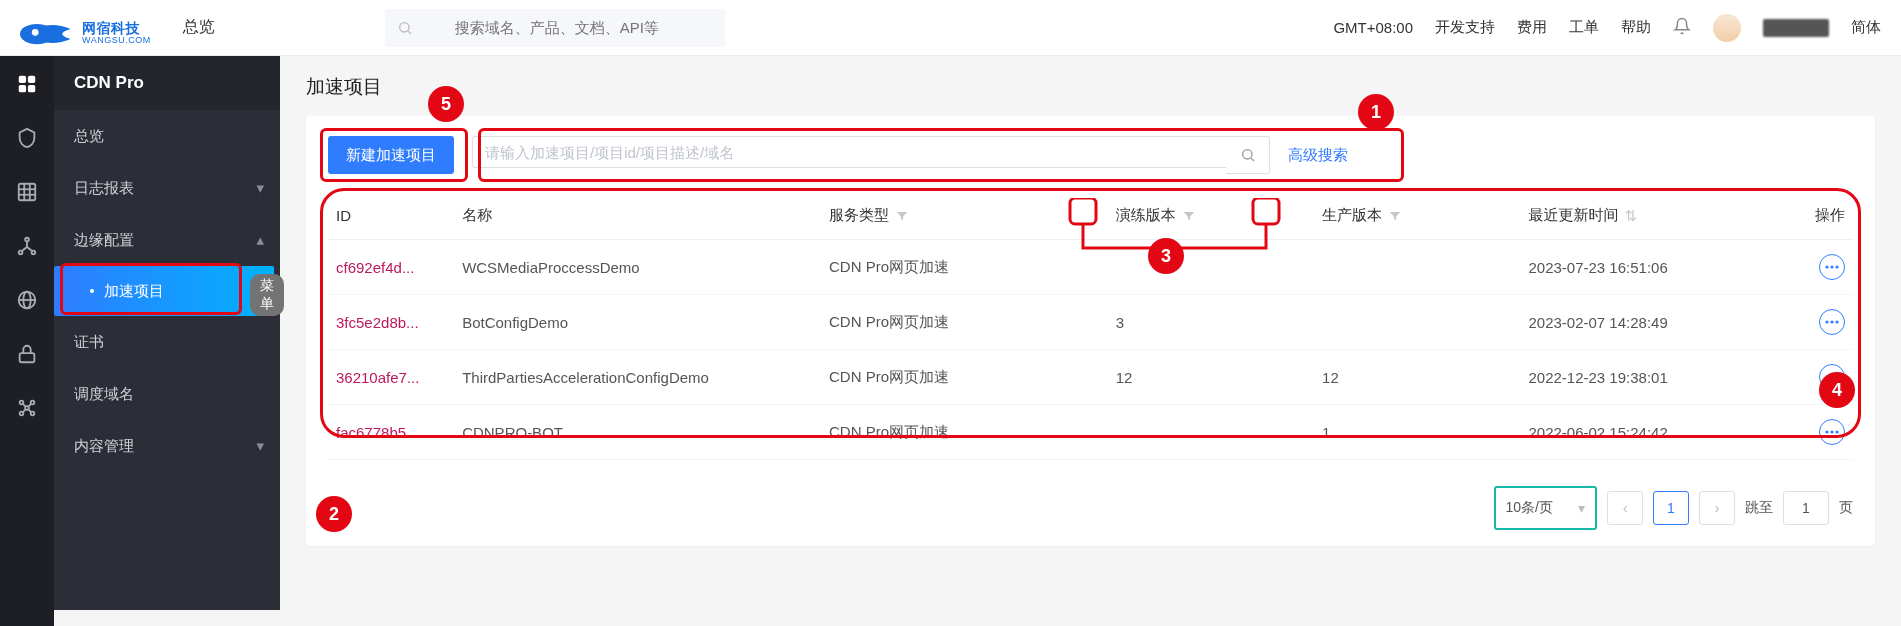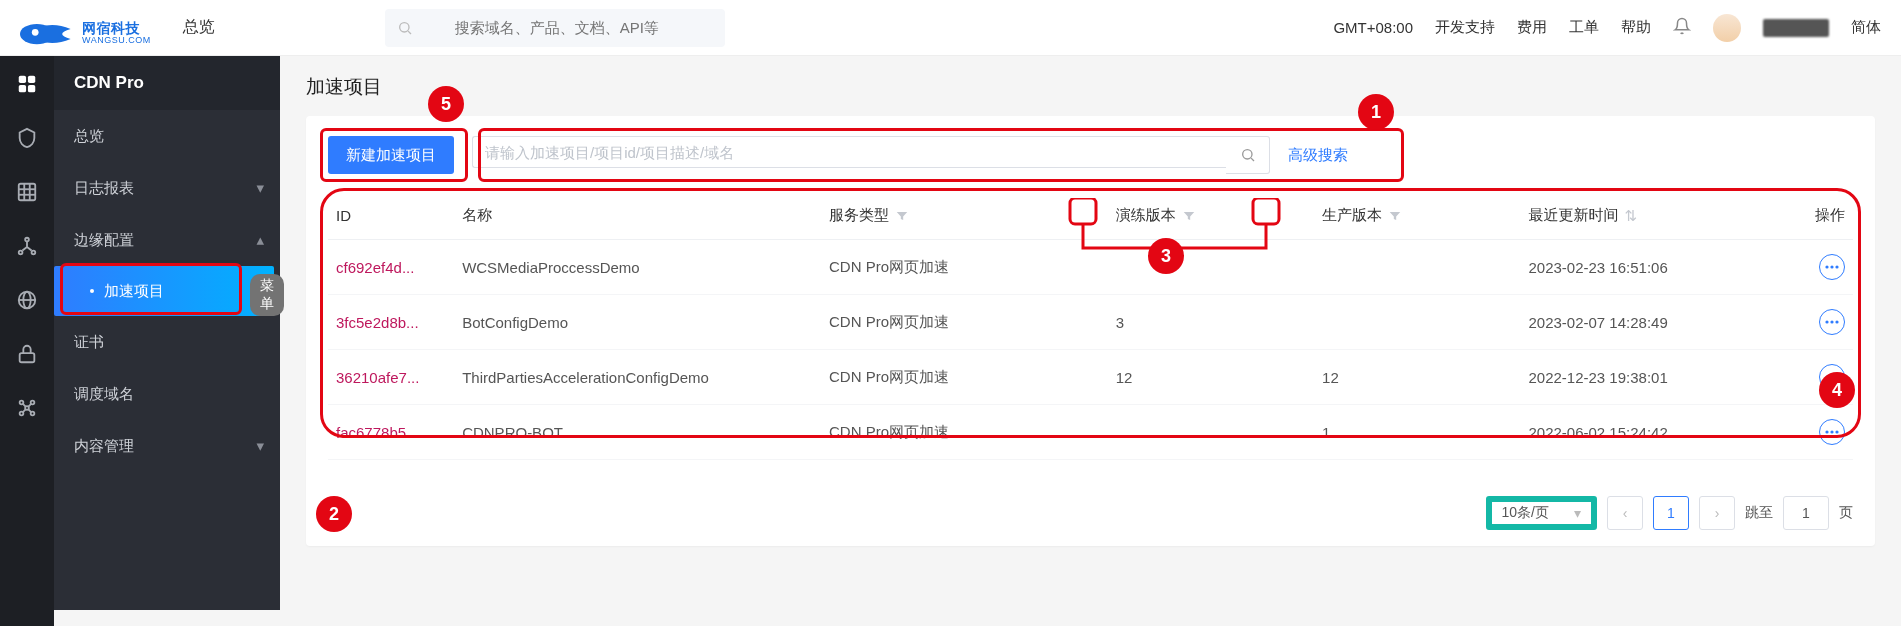--- a/index.html
+++ b/index.html
@@ -277,21 +277,21 @@
             <th style="text-align:right;">操作</th>
           </tr>
         </thead>
         <tbody id="tbody">
             <tr>
               <td class="idcell">cf692ef4d...</td>
               <td>WCSMediaProccessDemo</td>
               <td>CDN Pro网页加速</td>
               <td></td>
               <td></td>
-              <td>2023-02-23 16:51:06</td>
+              <td>2023-07-23 16:51:06</td>
               <td style="text-align:right"><span class="op-btn">
                   <svg width="14" height="4" viewBox="0 0 14 4" fill="#2f7cff">
                     <circle cx="2" cy="2" r="1.6"></circle>
                     <circle cx="7" cy="2" r="1.6"></circle>
                     <circle cx="12" cy="2" r="1.6"></circle>
                   </svg>
                 </span></td>
             </tr>
             <tr>
               <td class="idcell">3fc5e2d8b...</td>
@@ -350,21 +350,21 @@
       </svg>
       <div class="red-circle" style="top:46px; left:820px;">3</div>
 
       <div class="red-circle" style="top:180px; right:-2px;">4</div>
     </div>
 
     <div class="totals"><span>条</span></div>
     <div class="red-circle" style="bottom:14px; left:10px;">2</div>
 
     <div class="pager">
-      <div class="sel" style="height:34px;border:6px solid #14b8a6;border-radius:3px;gap:25px;">
+      <div class="sel" style="height:44px;border:2px solid #14b8a6;border-radius:3px;gap:25px;">
         <span>10条/页</span>
         <span style="color:#bbb">▾</span>
       </div>
       <div class="pgbtn">‹</div>
       <div class="pgbtn num">1</div>
       <div class="pgbtn">›</div>
       <span>跳至</span>
       <input value="1" style="">
       <span>页</span>
     </div>

